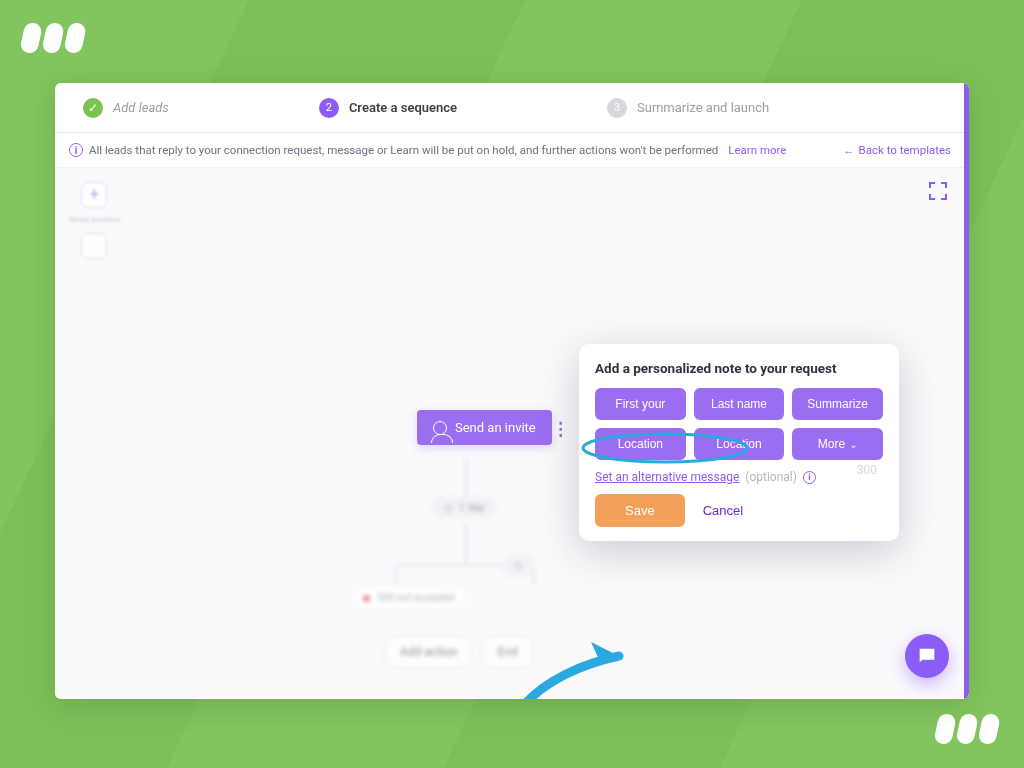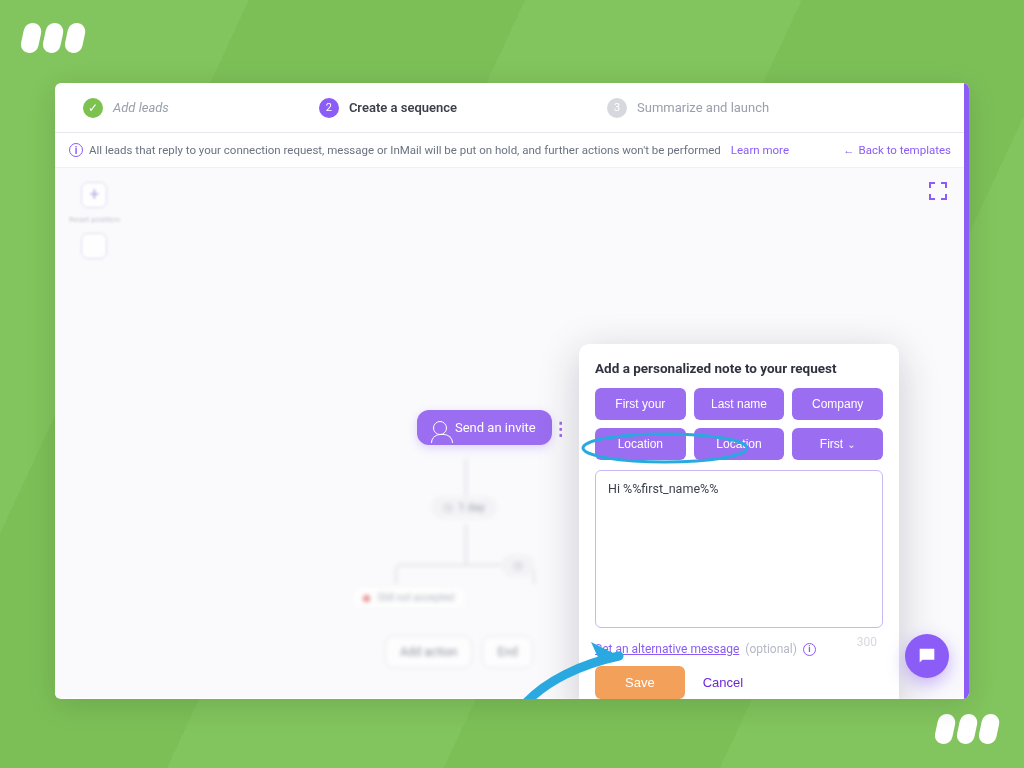--- a/index.html
+++ b/index.html
@@ -94,21 +94,21 @@
   .expand-ctl{
     position:absolute; right:22px; top:14px; width:18px; height:18px; color:#8b5cf6;
   }
   .corner{position:absolute;width:6px;height:6px;border:2px solid #8b5cf6;}
   .tl{top:0;left:0;border-right:none;border-bottom:none;}
   .tr{top:0;right:0;border-left:none;border-bottom:none;}
   .bl{bottom:0;left:0;border-right:none;border-top:none;}
   .br{bottom:0;right:0;border-left:none;border-top:none;}
   .node-invite{
     position:absolute; left:362px; top:242px;
-    background:#9b6df0; color:#fff; border-radius:12px;
+    background:#9b6df0; color:#fff; border-radius:4px;
     padding:10px 16px; font-size:13px; display:flex; align-items:center; gap:8px;
     box-shadow:0 3px 10px rgba(139,92,246,.25);
   }
   .node-invite .dots{ position:absolute; right:-18px; top:50%; transform:translateY(-50%); color:#9b6df0; font-size:18px; font-weight:700;}
   .person-icon{width:14px;height:14px;border:1.5px solid #fff;border-radius:50%;position:relative;}
   .person-icon::after{content:"";position:absolute;left:-3px;top:12px;width:20px;height:8px;border:1.5px solid #fff;border-bottom:none;border-radius:10px 10px 0 0;}
   
   .blurred-flow{
     position:absolute; left:280px; top:290px; width:260px; filter:blur(2.2px); opacity:.75; pointer-events:none;
   }
@@ -189,21 +189,21 @@
     </div>
     <div class="step">
       <span class="circle">3</span>
       <span class="label">Summarize and launch</span>
     </div>
   </div>
 
   <div class="infobar">
     <div class="left">
       <span class="info-icon">i</span>
-      <span>All leads that reply to your connection request, message or InMail will be put on hold, and further actions won't be performed</span>
+      <span>All leads that reply to your connection request, message or Learn will be put on hold, and further actions won't be performed</span>
       <a href="#" class="learn-more">Learn more</a>
     </div>
     <a href="#" class="back-link">
       <span>←</span>
       <span>Back to templates</span>
     </a>
   </div>
 
   <div class="canvas">
     <div class="side-controls">
@@ -242,29 +242,28 @@
         <div class="ghost-btn">Add action</div>
         <div class="ghost-btn">End</div>
       </div>
     </div>
 
     <div class="popover">
       <h4>Add a personalized note to your request</h4>
       <div class="var-grid">
         <button class="var-btn">First your</button>
         <button class="var-btn">Last name</button>
-        <button class="var-btn">Company</button>
+        <button class="var-btn">Summarize</button>
         <button class="var-btn">Location</button>
         <button class="var-btn">Location</button>
         <button class="var-btn">
-          <span>First</span>
+          <span>More</span>
           <span class="chev">⌄</span>
         </button>
       </div>
-      <textarea class="msg-box" style="">Hi %%first_name%%</textarea>
       <div class="char">300</div>
       <div class="alt-row">
         <a href="#" class="alt-link">Set an alternative message</a>
         <span class="opt">(optional)</span>
         <span class="info-icon small">i</span>
       </div>
       <div class="actions">
         <button class="save-btn">Save</button>
         <button class="cancel">Cancel</button>
       </div>

